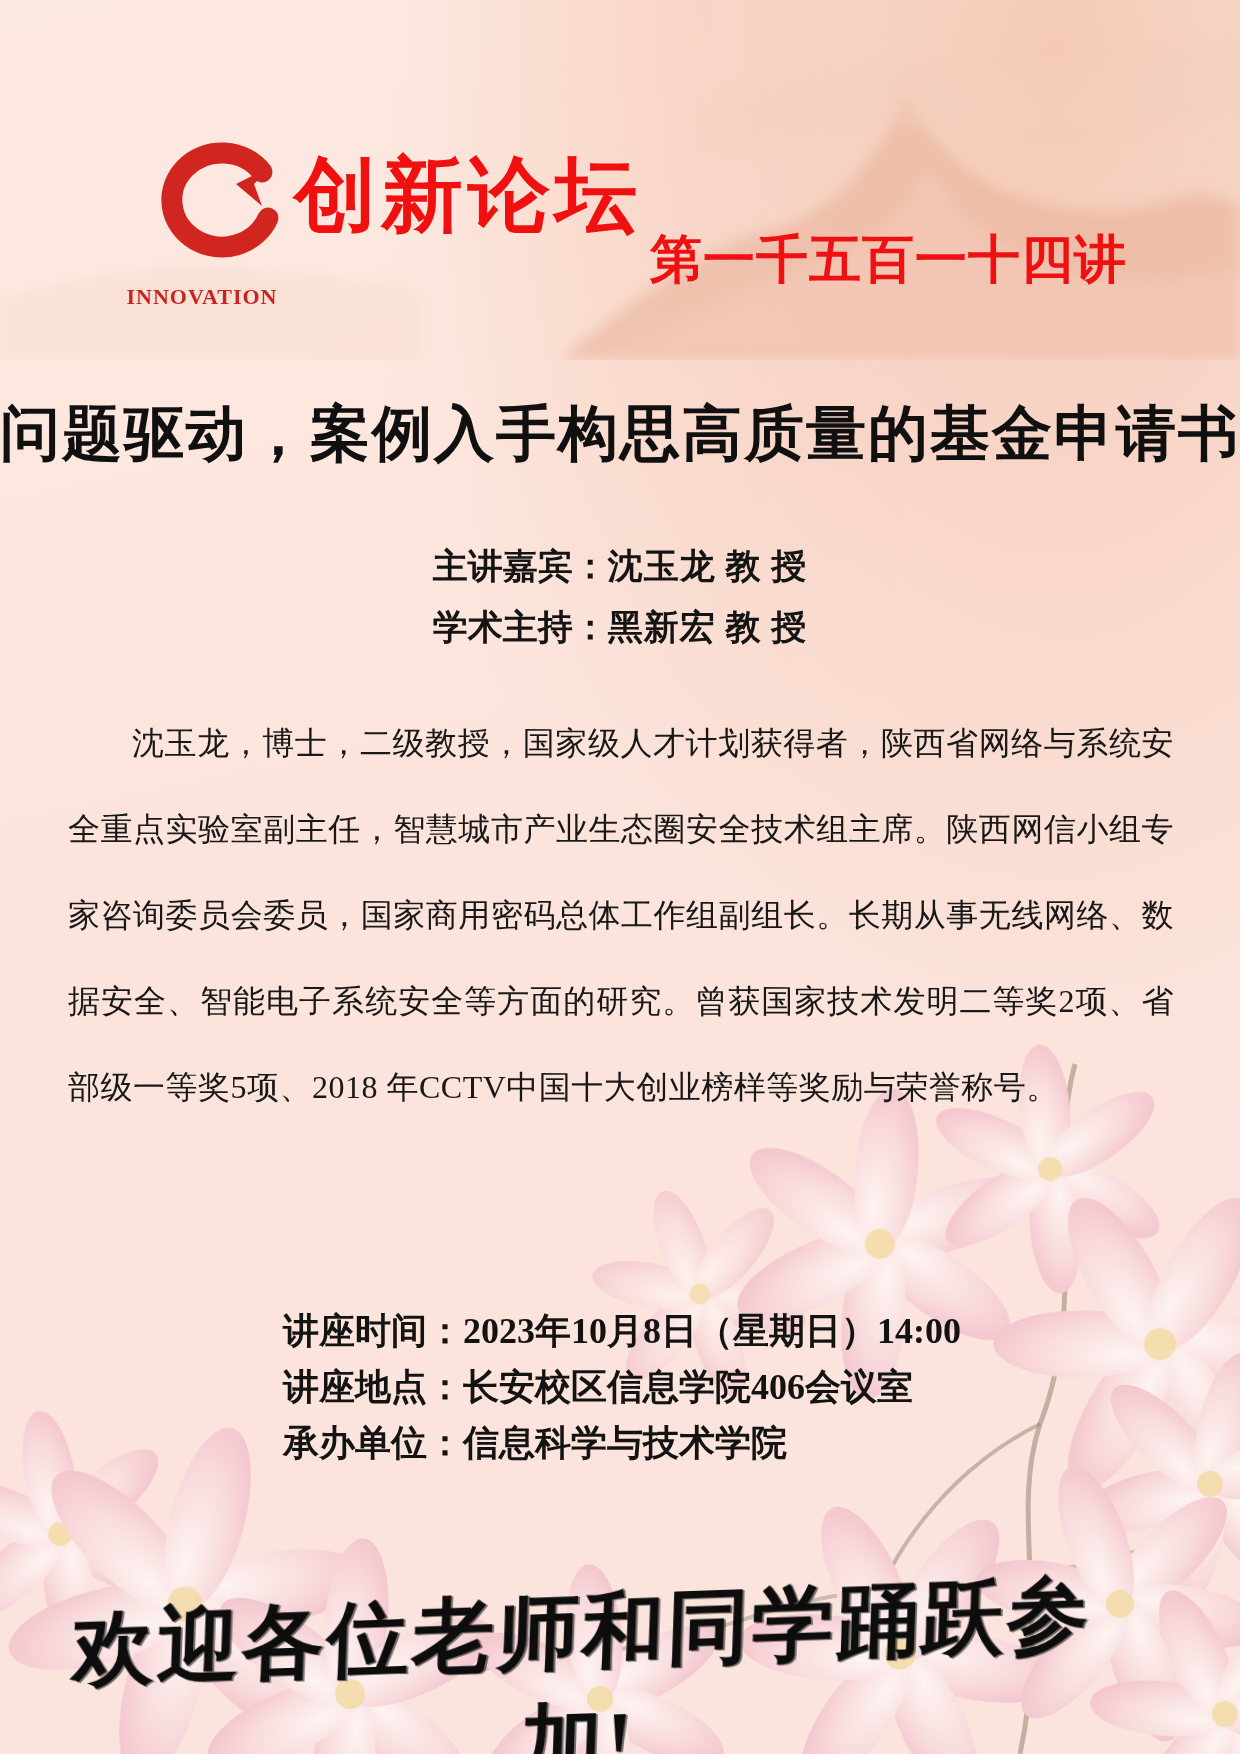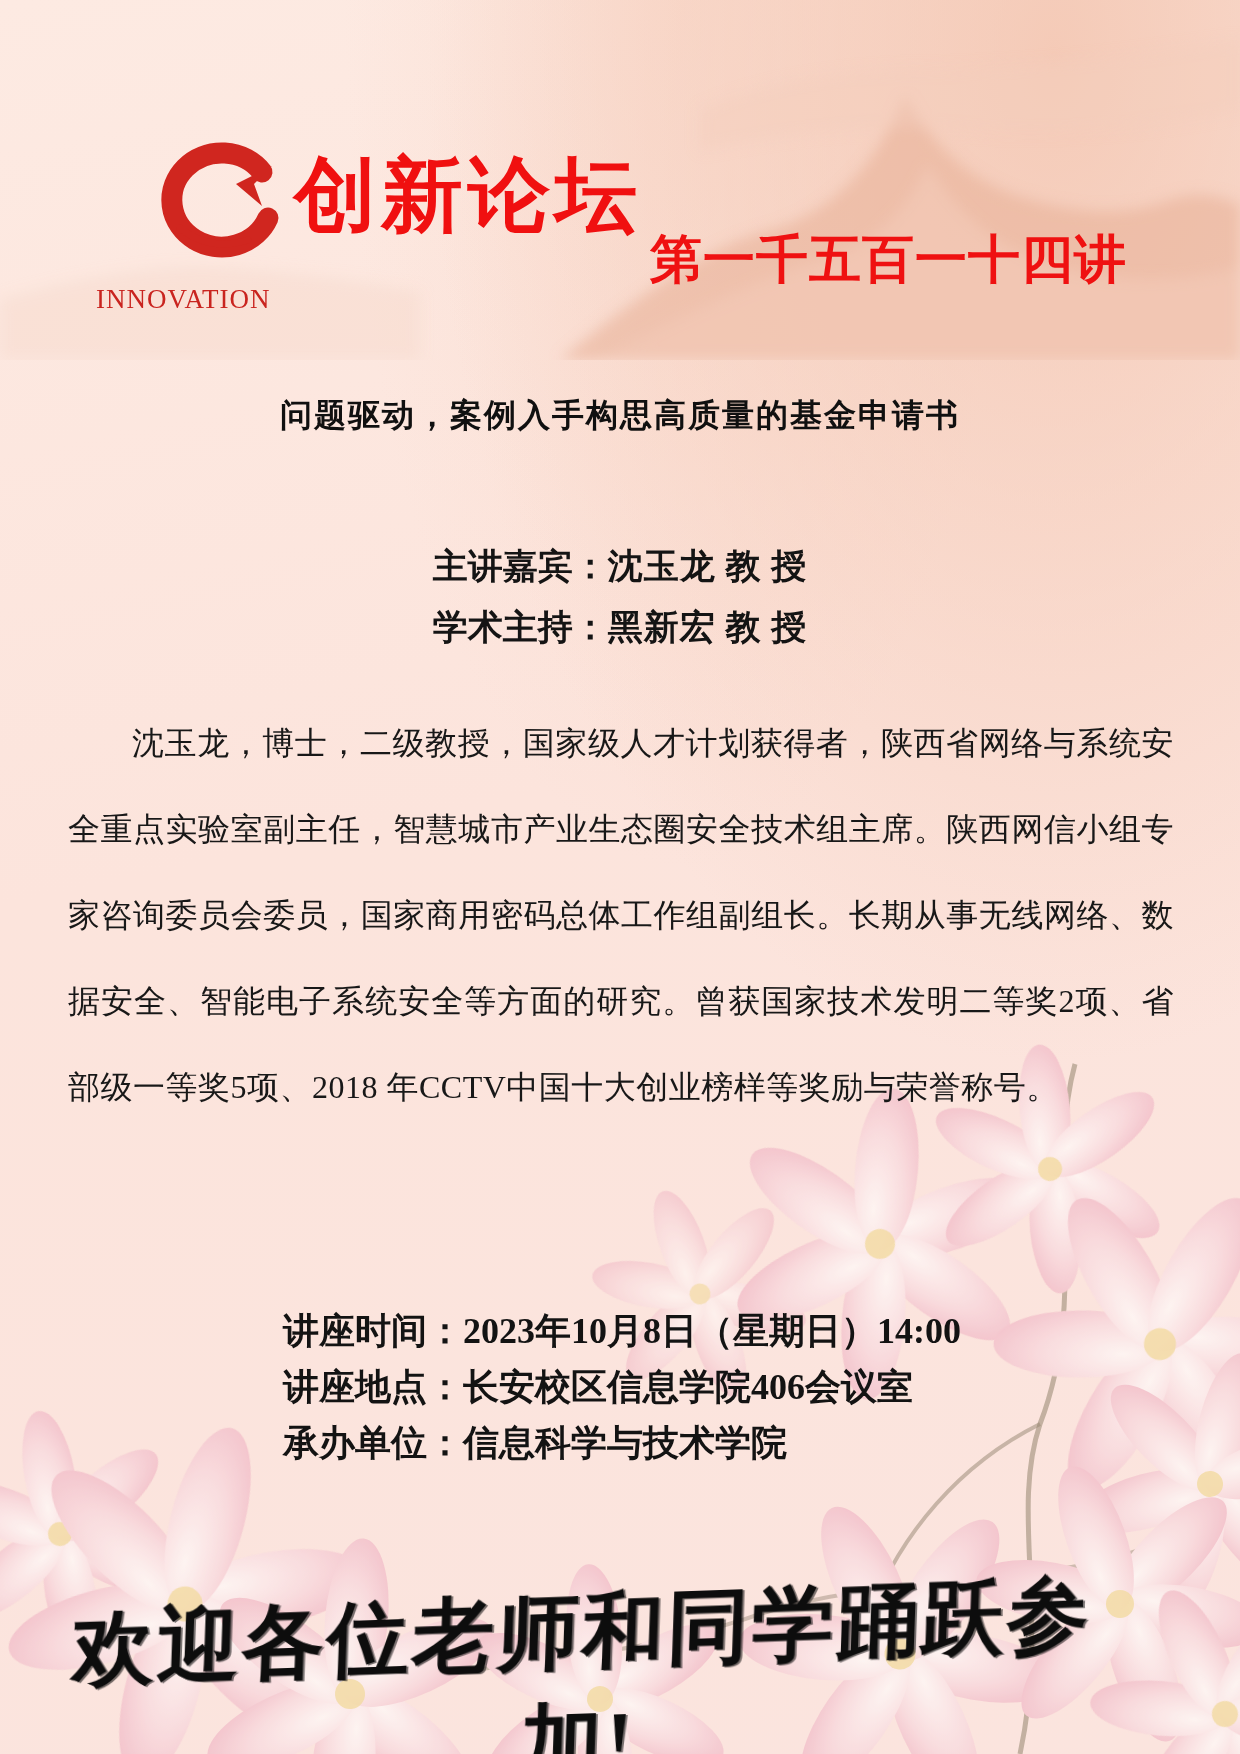--- a/index.html
+++ b/index.html
@@ -13,39 +13,39 @@
     color:#151515;
   }
   .decor{position:absolute;pointer-events:none;}
   .layer-mountains{left:0;top:0;z-index:0;}
   .layer-flowers{left:0;top:994px;z-index:1;}
   .content{position:absolute;z-index:2;}
 
   
   .logo-box{left:150px;top:140px;width:140px;height:130px;}
   .logo-word{
-    left:96px;top:284px;width:212px;
-    font-size:27px;font-weight:normal;letter-spacing:1px;color:#c9241f;
+    left:96px;top:284px;width:212px;text-align:center;
+    font-size:22px;font-weight:bold;letter-spacing:1px;color:#c9241f;
   }
   .forum-title{
     left:294px;top:150px;
     font-family:"Liberation Sans","DejaVu Sans",sans-serif;
     font-size:82px;font-weight:900;letter-spacing:5px;color:#f01010;
     line-height:1.1;
   }
   .lecture-number{
     left:650px;top:193px;
     font-family:"Liberation Sans","DejaVu Sans",sans-serif;
     font-size:52px;font-weight:800;letter-spacing:1px;color:#ef1111;margin-top:32px;
   }
 
   
   .lecture-title{
     left:0;right:0;top:394px;text-align:center;
-    font-size:32px;font-weight:600;letter-spacing:2px;color:#101010;
+    font-size:60px;font-weight:600;letter-spacing:2px;color:#101010;
   }
   .people{
     left:0;right:0;top:536px;text-align:center;
     font-size:35px;line-height:61px;font-weight:600;color:#141414;
   }
   .people .val{letter-spacing:1px;text-align:right;}
 
   
   .bio{
     left:68px;top:700px;width:1106px;

